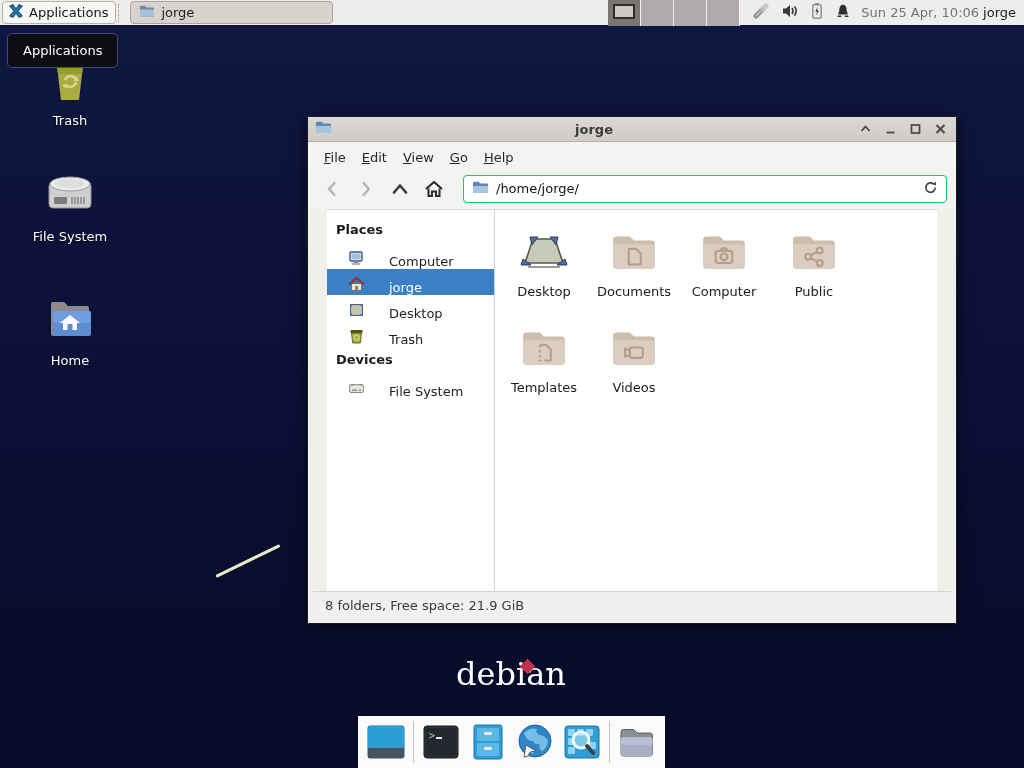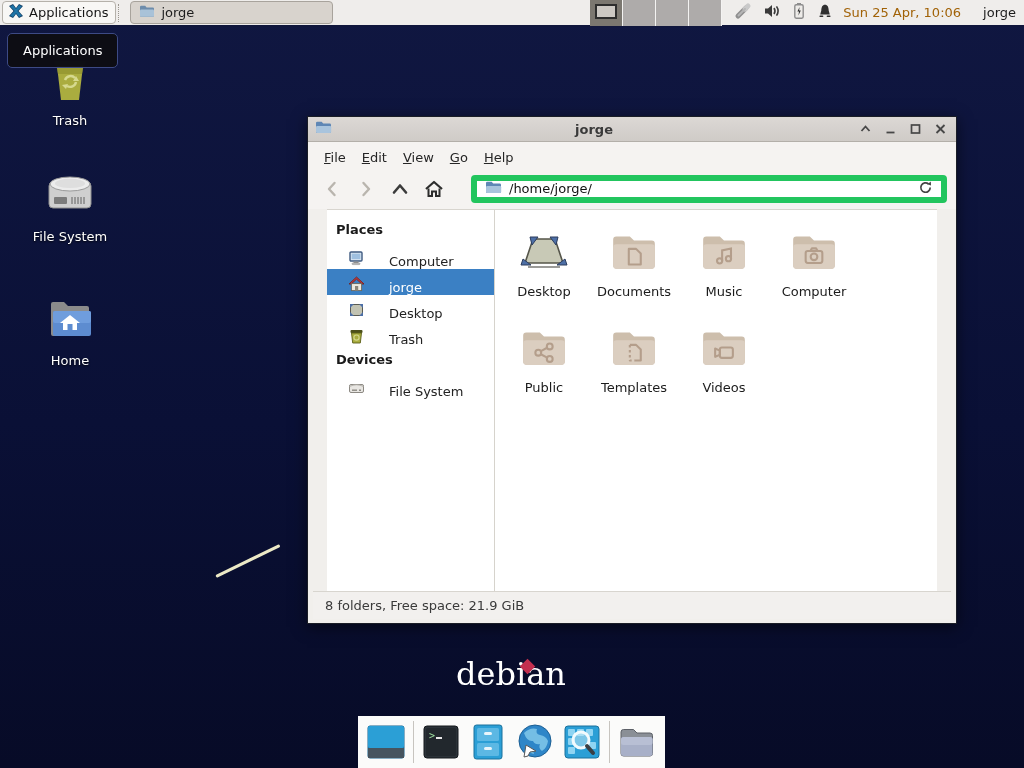--- a/index.html
+++ b/index.html
@@ -29,21 +29,21 @@
     margin-left:5px; width:203px; height:23px; display:flex; align-items:center; gap:6px;
     padding:0 8px; background:#d8d3cd; border:1px solid #a8a39c; border-radius:4px;
   }
   .panel-spacer { flex:1; }
   .pager { display:flex; height:27px; }
   .pager .ws { width:33px; height:100%; background:#aeabaa; border-right:1px solid #f4f3f2; position:relative; }
   .pager .ws.active { background:#7b7770; }
   .pager .ws.active .mini { position:absolute; left:5px; top:5px; width:22px; height:15px;
     background:#ccc8c3; border:2px solid #2d2d2d; }
   .tray { display:flex; align-items:center; gap:11px; margin:0 10px 0 12px; }
-  .clock { color:#a16207; margin-right:22px; white-space:nowrap; }
+  .clock { color:#737373; margin-right:4px; white-space:nowrap; }
   .panel-user { color:#1c1c1c; margin-right:8px; }
 
   
   .tooltip {
     position:absolute; left:7px; top:33px; z-index:40;
     background:rgba(14,14,19,0.96); border:1px solid #3d4a85; border-radius:5px;
     color:#fff; padding:9px 15px; font-size:13px;
   }
 
   
@@ -69,21 +69,21 @@
   .titlebar .title { flex:1; text-align:center; font-weight:bold; color:#3a3a3a; }
   .win-controls { display:flex; gap:7px; }
   .win-controls .wbtn { width:18px; height:18px; display:flex; align-items:center; justify-content:center; }
 
   .menubar { height:26px; background:#f5f3f1; display:flex; align-items:flex-end; padding-left:8px; }
   .menu-item { display:inline-block; padding:3px 8px; color:#262626; }
   .menu-item::first-letter { text-decoration:underline; }
 
   .toolbar { height:41px; background:#f5f3f1; display:flex; align-items:center; padding:0 9px; gap:4px; }
   .tbtn { width:30px; height:30px; display:flex; align-items:center; justify-content:center; border-radius:3px; }
-  .pathbar { flex:1; height:28px; margin-left:18px; background:#fff; border:6px solid #22c55e;
+  .pathbar { flex:1; height:28px; margin-left:10px; background:#fff; border:1px solid #22c55e;
     border-radius:4px; display:flex; align-items:center; padding:0 8px; gap:7px; }
   .pathbar .ptext { flex:1; color:#111; }
 
   .content { flex:1; margin:0 19px; display:flex; border-top:1px solid #d8d5cf; overflow:hidden; }
   .sidebar { width:168px; background:#fff; border-right:1px solid #d6d3cc; padding-top:7px; }
   .side-header { font-weight:bold; color:#1b1b1b; padding:5px 9px 6px; }
   .side-item { display:flex; align-items:flex-end; gap:24px; height:26px; padding-left:21px; color:#222; }
   .side-item.selected { background:#3b80c4; color:#fff; }
 
   .files-pane { flex:1; background:#fff; position:relative; }
@@ -402,34 +402,20 @@
             <svg width="50" height="50" viewBox="0 0 48 48">
               <path d="M4 12 q0-3 3-3 h13 l4 4 h17 q3 0 3 3 v21 q0 3-3 3 H7 q-3 0-3-3 Z" fill="#cdbeac"></path>
               <rect x="4" y="16.5" width="40" height="23.5" rx="3" fill="#dbcec0"></rect>
               <path d="M19 21 h7 l4.5 4.5 V36 H19 Z" fill="none" stroke="#b49e8b" stroke-width="2" stroke-linejoin="round"></path>
             </svg>
           </span>
           <span class="flabel">Documents</span>
         </div>
 
 
-        <div class="file-item">
-          <span>
-            <svg width="50" height="50" viewBox="0 0 48 48">
-              <path d="M4 12 q0-3 3-3 h13 l4 4 h17 q3 0 3 3 v21 q0 3-3 3 H7 q-3 0-3-3 Z" fill="#cdbeac"></path>
-              <rect x="4" y="16.5" width="40" height="23.5" rx="3" fill="#dbcec0"></rect>
-              <g stroke="#b49e8b" stroke-width="2" fill="none">
-                <path d="M22.2 32.5 V22.5 l8.5-1.8 v9.5"></path>
-                <circle cx="19.8" cy="32.5" r="2.5"></circle>
-                <circle cx="28.3" cy="30.4" r="2.5"></circle>
-              </g>
-            </svg>
-          </span>
-          <span class="flabel">Music</span>
-        </div>
 
         <div class="file-item">
           <span>
             <svg width="50" height="50" viewBox="0 0 48 48">
               <path d="M4 12 q0-3 3-3 h13 l4 4 h17 q3 0 3 3 v21 q0 3-3 3 H7 q-3 0-3-3 Z" fill="#cdbeac"></path>
               <rect x="4" y="16.5" width="40" height="23.5" rx="3" fill="#dbcec0"></rect>
               <g stroke="#b49e8b" stroke-width="2" fill="none" stroke-linejoin="round">
                 <path d="M20.5 23 l1.5-2.5 h4 l1.5 2.5"></path>
                 <rect x="16" y="23" width="16" height="11.5" rx="2"></rect>
                 <circle cx="24" cy="28.6" r="3.2"></circle>

